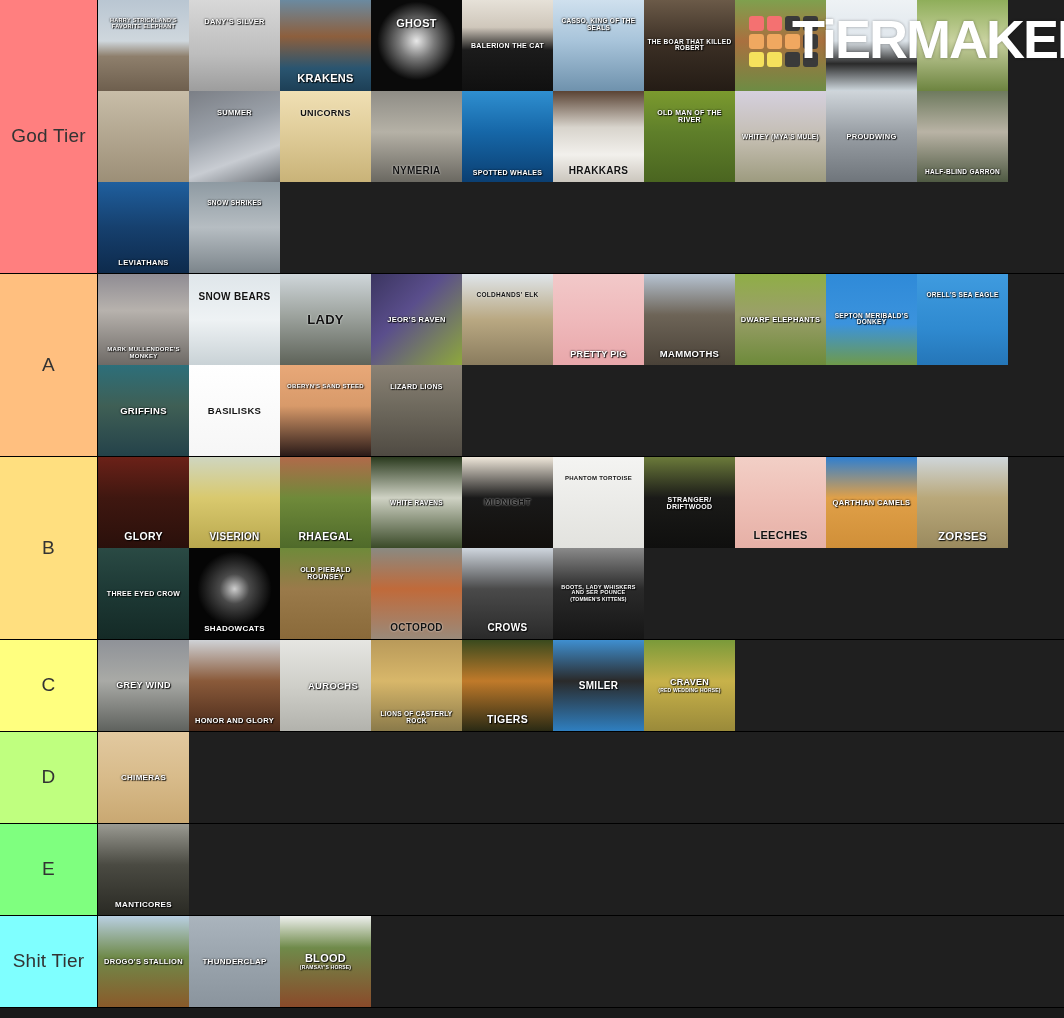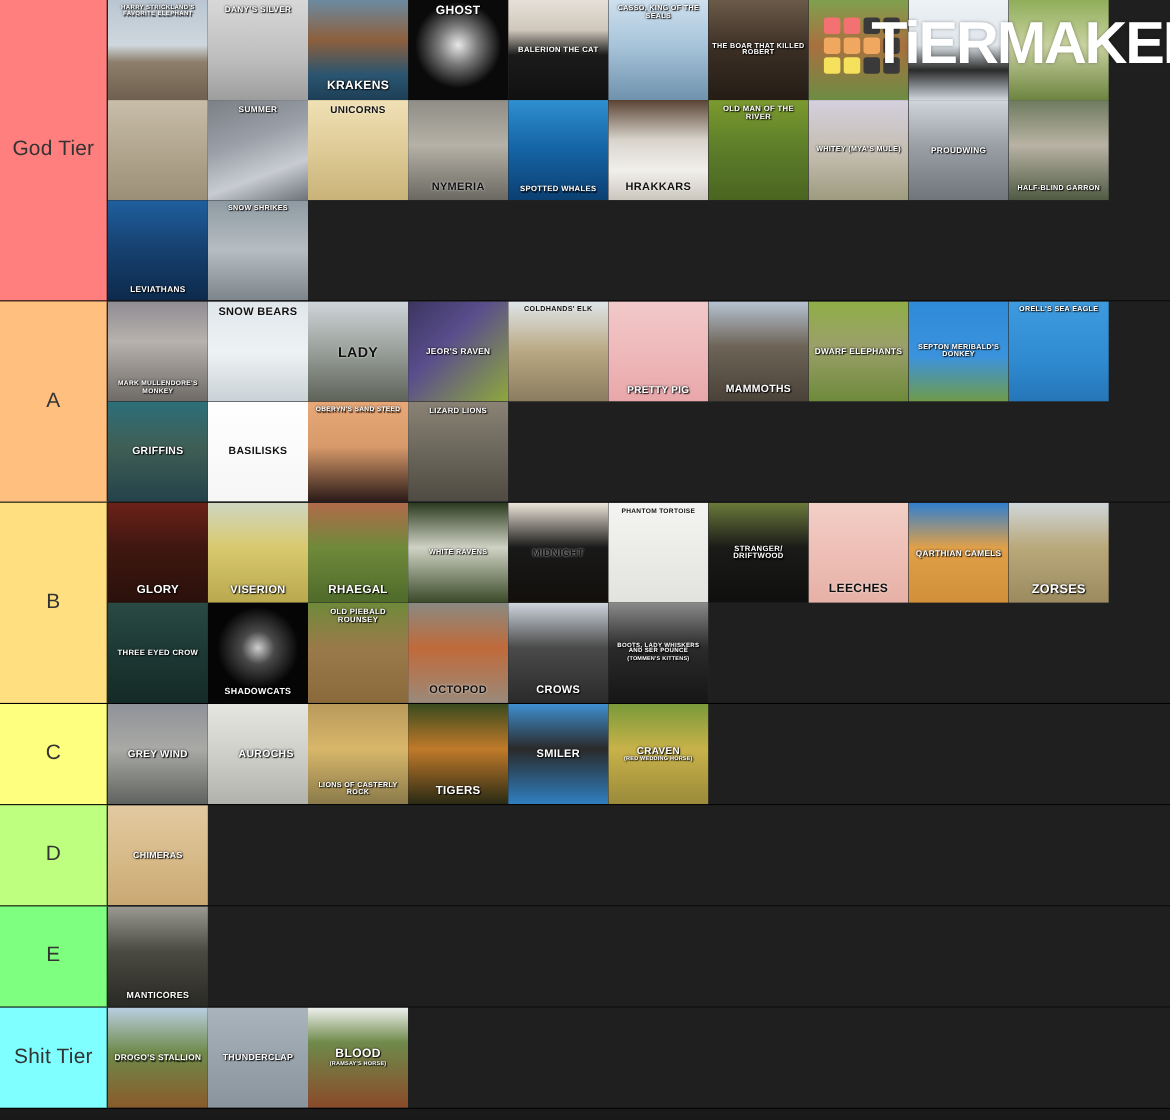--- a/index.html
+++ b/index.html
@@ -66,21 +66,21 @@
     text-align: center;
     color: #fff;
     font-weight: bold;
     font-family: "Liberation Sans", sans-serif;
     line-height: 1.05;
     text-shadow: 0 0 2px #000, 1px 1px 1px rgba(0,0,0,.85);
     letter-spacing: 0.3px;
     z-index: 3;
   }
   .cap.dark { color: #111; text-shadow: 0 0 2px rgba(255,255,255,.85); }
-  .cap.t-top { top: 5px; }
+  .cap.t-top { top: 18px; }
   .cap.t-mid { top: 50%; transform: translateY(-50%); }
   .cap.t-bot { bottom: 6px; }
   .cap .sub {
     display: block;
     font-size: 5px;
     letter-spacing: .2px;
     margin-top: 1px;
   }
   .watermark {
     position: absolute;
@@ -350,20 +350,24 @@
         </div>
       </div>
       <div class="tier-row">
         <div class="tier-label" style="background: rgb(255, 255, 127);">C</div>
         <div class="tier-items">
           <div class="tile">
             <div class="art" style="background: linear-gradient(rgb(143, 146, 152) 0%, rgb(169, 170, 166) 45%, rgb(95, 98, 94) 100%);"></div>
             <div class="cap t-mid" style="font-size: 9px;">GREY WIND</div>
           </div>
           <div class="tile">
+            <div class="art" style="background: linear-gradient(rgb(207, 210, 214) 0%, rgb(138, 90, 58) 45%, rgb(74, 42, 26) 100%);"></div>
+            <div class="cap t-bot" style="font-size: 7.5px;">HONOR AND GLORY</div>
+          </div>
+          <div class="tile">
             <div class="art" style="background: linear-gradient(rgb(230, 230, 226) 0%, rgb(207, 207, 201) 50%, rgb(178, 178, 172) 100%);"></div>
             <div class="cap t-mid" style="font-size: 9.5px; margin-left: 15px;">AUROCHS</div>
           </div>
           <div class="tile">
             <div class="art" style="background: linear-gradient(rgb(185, 154, 90) 0%, rgb(216, 183, 106) 45%, rgb(138, 122, 74) 100%);"></div>
             <div class="cap t-bot" style="font-size: 6.5px;">LIONS OF CASTERLY ROCK</div>
           </div>
           <div class="tile">
             <div class="art" style="background: linear-gradient(rgb(58, 74, 30) 0%, rgb(192, 122, 42) 45%, rgb(42, 42, 20) 100%);"></div>
             <div class="cap t-bot" style="font-size: 10.5px;">TIGERS</div>

